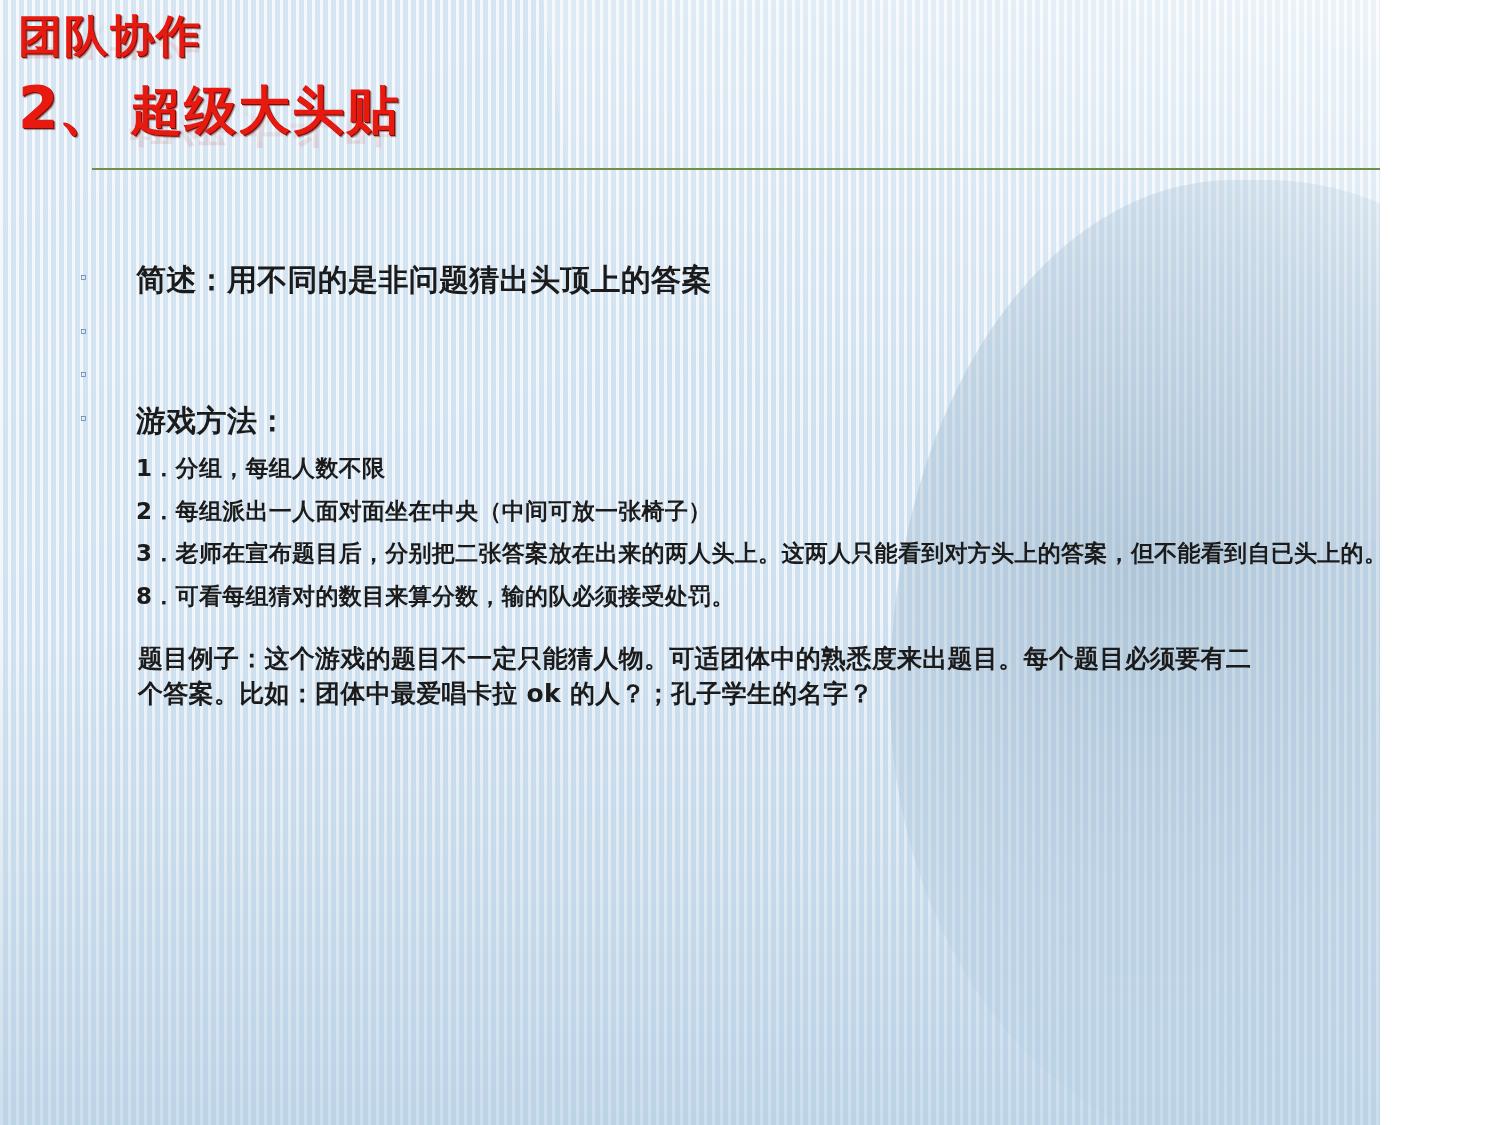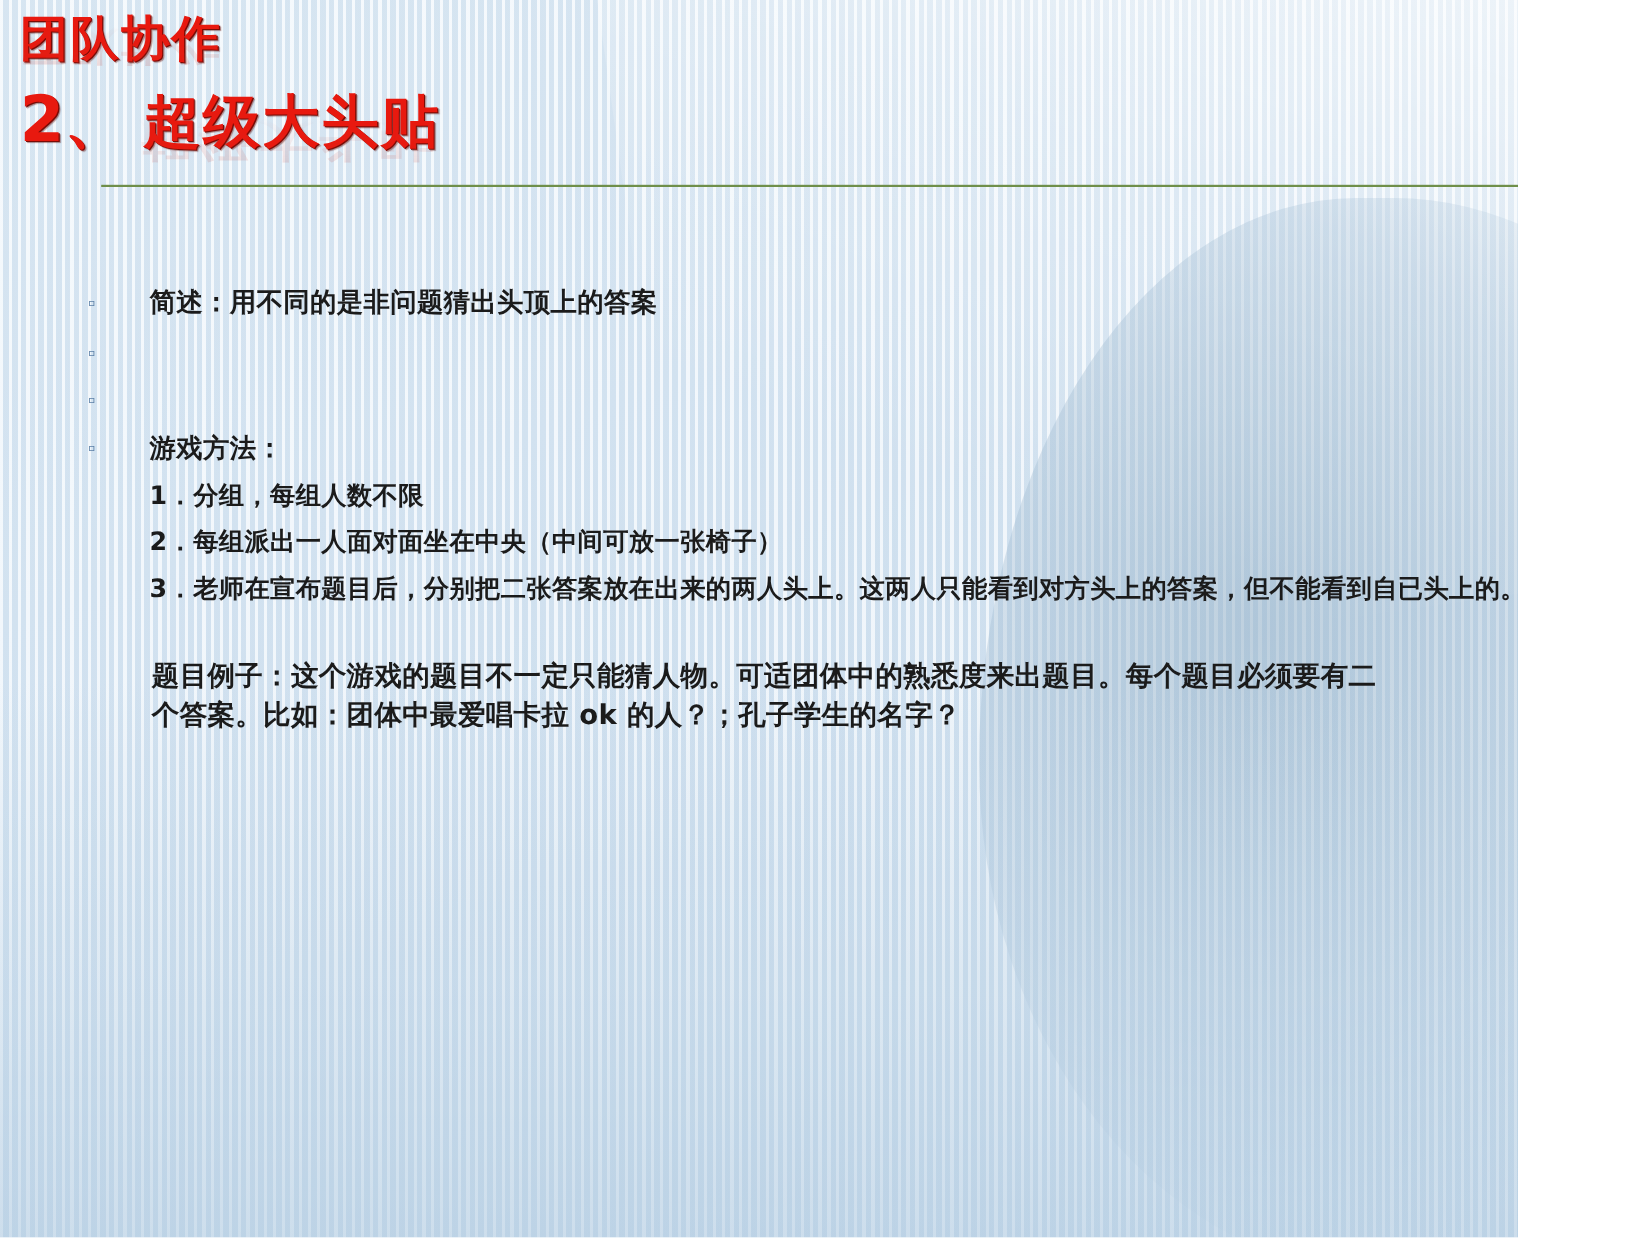--- a/index.html
+++ b/index.html
@@ -167,21 +167,21 @@
   .bullet-mark {
     width: 56px;
     flex: 0 0 56px;
     font-size: 19px;
     color: #5b7fa6;
     line-height: 1.5;
     padding-top: 5px;
   }
   .bullet-text {
     font-family: "DejaVu Sans", "Liberation Sans", sans-serif;
-    font-size: 24px;
+    font-size: 30px;
     font-weight: bold;
     line-height: 1.45;
     letter-spacing: 0.3px;
   }
   .bullet-text .spacer {
     display: inline-block;
     width: 150px;
   }
 
   .step {
@@ -193,21 +193,21 @@
     margin: 0 0 10px 56px;
     text-indent: 0;
   }
 
   #example {
     font-family: "DejaVu Sans", "Liberation Sans", sans-serif;
     font-size: 25px;
     font-weight: bold;
     line-height: 1.42;
     letter-spacing: 0.3px;
-    margin: 44px 0 0 58px;
+    margin: 28px 0 0 58px;
     max-width: 1120px;
   }
 </style>
 </head>
 <body>
 
 <div id="slide">
 
   <div id="stripes"></div>
   <div id="sheen"></div>
@@ -243,17 +243,18 @@
     </div>
 
     <div class="bullet-row">
       <span class="bullet-mark">▫</span>
       <span class="bullet-text">游戏方法：</span>
     </div>
 
     <div class="step">1．分组，每组人数不限</div>
     <div class="step">2．每组派出一人面对面坐在中央（中间可放一张椅子）</div>
     <div class="step">3．老师在宣布题目后，分别把二张答案放在出来的两人头上。这两人只能看到对方头上的答案，但不能看到自已头上的。</div>
+    <div class="step">8．可看每组猜对的数目来算分数，输的队必须接受处罚。</div>
 
     <div id="example">题目例子：这个游戏的题目不一定只能猜人物。可适团体中的熟悉度来出题目。每个题目必须要有二个答案。比如：团体中最爱唱卡拉 ok 的人？；孔子学生的名字？</div>
 
   </div>
 </div>
 
 </body></html>

